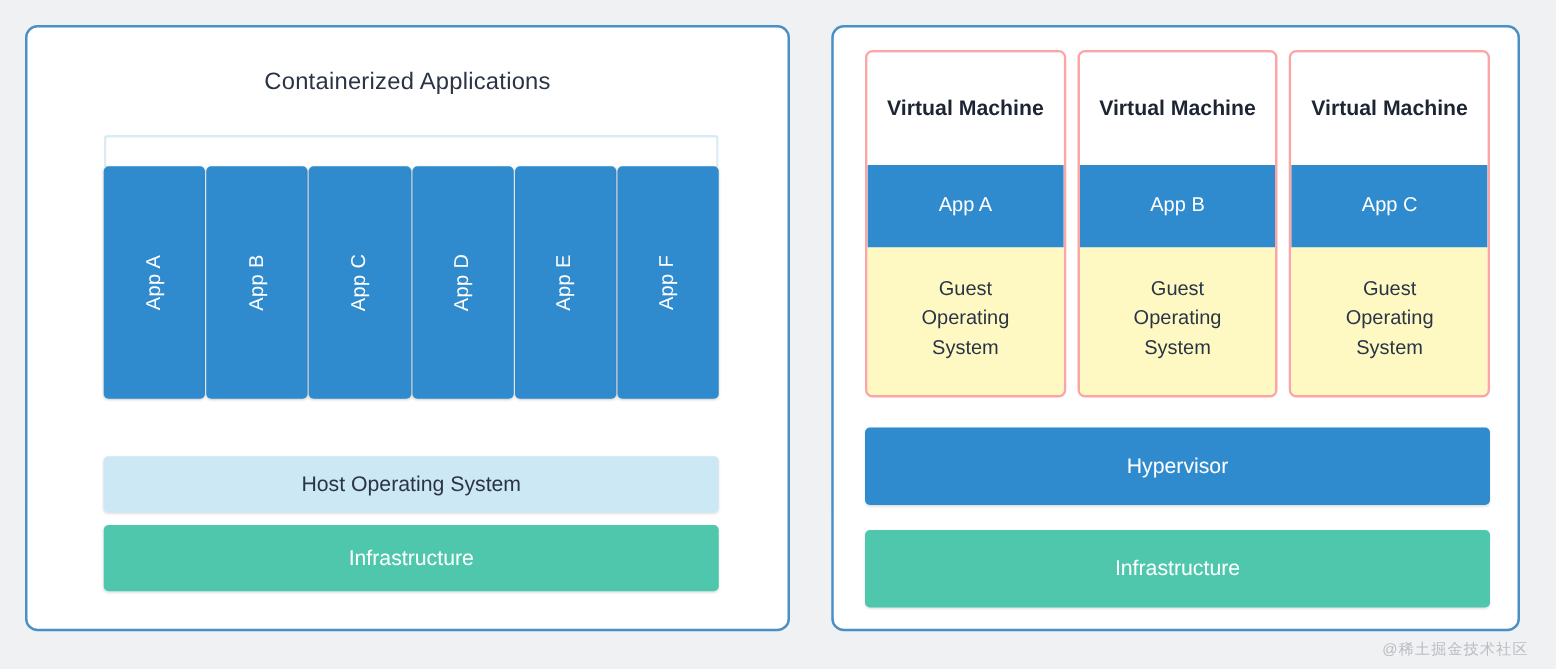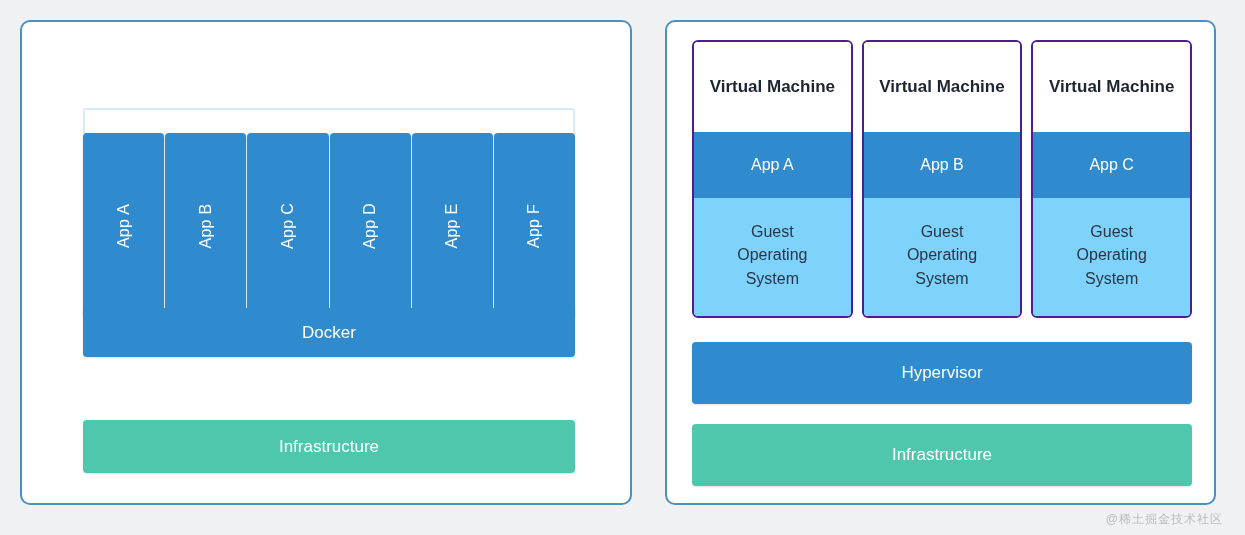--- a/index.html
+++ b/index.html
@@ -123,21 +123,21 @@
     position: absolute;
     left: 25px;
     top: 18px;
     width: 500px;
     height: 278px;
     display: flex;
     gap: 9px;
   }
   .vm-box {
     flex: 1 1 0;
-    border: 2px solid #4c1d95;
+    border: 2px solid #fca5a5;
     border-radius: 6px;
     background: #ffffff;
     display: flex;
     flex-direction: column;
     overflow: hidden;
     box-sizing: border-box;
   }
   .vm-header {
     height: 90px;
     display: flex;
@@ -153,21 +153,21 @@
     height: 66px;
     background: #2f8bcd;
     color: #ffffff;
     display: flex;
     align-items: center;
     justify-content: center;
     font-size: 16px;
   }
   .vm-guest {
     flex: 1 1 auto;
-    background: #7dd3fc;
+    background: #fef9c3;
     color: #2b3445;
     display: flex;
     align-items: center;
     justify-content: center;
     text-align: center;
     font-size: 16px;
     line-height: 1.45;
     padding-bottom: 4px;
     box-sizing: border-box;
   }
@@ -206,20 +206,21 @@
     color: #b9bdc2;
     letter-spacing: 1px;
     user-select: none;
   }
 </style>
 </head>
 <body>
 
 <div class="panel" id="container-panel">
 
+  <div class="panel-title">Containerized Applications</div>
 
   <div id="container-bracket"></div>
 
   <div id="app-row">
     <div class="app-block">
       <span class="vlabel">App A</span>
     </div>
     <div class="app-block">
       <span class="vlabel">App B</span>
     </div>
@@ -230,22 +231,22 @@
       <span class="vlabel">App D</span>
     </div>
     <div class="app-block">
       <span class="vlabel">App E</span>
     </div>
     <div class="app-block">
       <span class="vlabel">App F</span>
     </div>
   </div>
 
-  <div class="stack-bar" id="docker-bar">Docker</div>
-
+
+  <div class="stack-bar" id="host-os-bar">Host Operating System</div>
 
   <div class="stack-bar" id="infra-bar-left">Infrastructure</div>
 </div>
 
 <div class="panel" id="vm-panel">
 
   <div id="vm-row">
 
     <div class="vm-box">
       <div class="vm-header">Virtual Machine</div>

